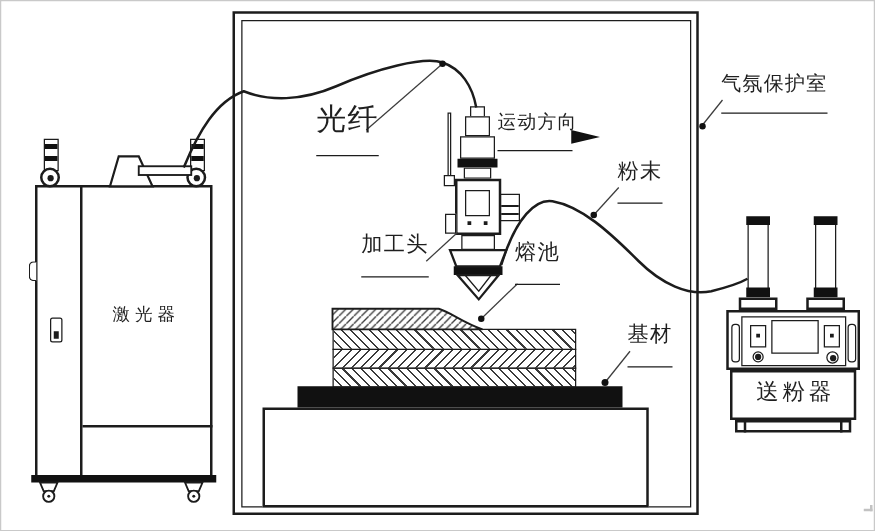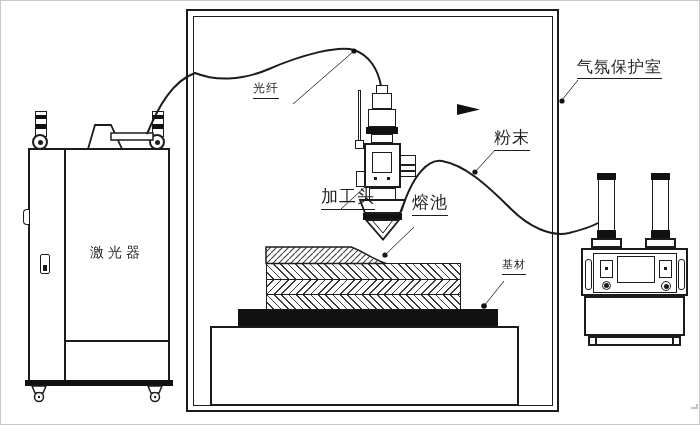--- a/index.html
+++ b/index.html
@@ -14,21 +14,21 @@
     box-sizing:border-box;border:1px solid #c9c9c9;overflow:hidden;
   }
   .abs{position:absolute;box-sizing:border-box;}
   .b2{border:2px solid var(--ln);background:#fff;}
   .b1{border:1.5px solid var(--ln);background:#fff;}
   .blk{background:var(--blk);}
   .lbl{
     position:absolute;color:var(--txt);white-space:nowrap;line-height:1.15;
     z-index:6;letter-spacing:1px;
   }
-  .und{border-bottom:1.5px solid var(--ln);padding-bottom:2px;text-align:center;}
+  .und{border-bottom:1.5px solid var(--ln);padding-bottom:14px;text-align:center;}
   .hA{ 
     background:repeating-linear-gradient(135deg,#ffffff 0px,#ffffff 4px,#3a3a3a 4px,#3a3a3a 5.2px);
   }
   .hB{ 
     background:repeating-linear-gradient(45deg,#ffffff 0px,#ffffff 4px,#3a3a3a 4px,#3a3a3a 5.2px);
   }
   .ring{border:2px solid var(--ln);border-radius:50%;background:#fff;}
   .ring:after{content:"";position:absolute;left:50%;top:50%;width:5px;height:5px;margin:-2.5px 0 0 -2.5px;border-radius:50%;background:var(--ln);}
   .tower{
     border:1.5px solid var(--ln);
@@ -97,20 +97,21 @@
   <div class="abs ring" style="left:601px;top:280px;width:9px;height:9px;border-width:1.5px;"></div>
   <div class="abs b1" style="left:658px;top:259px;width:13px;height:18px;"></div>
   <div class="dot3" style="left:663px;top:266px;"></div>
   <div class="abs ring" style="left:660px;top:280px;width:10px;height:10px;border-width:1.5px;"></div>
   <div class="abs b1" style="left:584px;top:258px;width:7px;height:31px;border-radius:3px;"></div>
   <div class="abs b1" style="left:677px;top:258px;width:7px;height:31px;border-radius:3px;"></div>
   <div class="abs b2" style="left:583px;top:295px;width:101px;height:40px;"></div>
   <div class="abs b2" style="left:587px;top:335px;width:93px;height:10px;"></div>
   <div class="abs" style="left:594px;top:335px;width:2px;height:10px;background:var(--ln);"></div>
   <div class="abs" style="left:671px;top:335px;width:2px;height:10px;background:var(--ln);"></div>
+  <div class="abs lbl" style="left:604px;top:303px;font-size:18px;letter-spacing:3px;">送粉器</div>
 
   <svg class="overlay" width="700" height="425" viewBox="0 0 700 425">
     <defs>
       <pattern id="hatchF" width="6" height="6" patternUnits="userSpaceOnUse">
         <rect width="6" height="6" fill="#ffffff"></rect>
         <path d="M-1,7 L7,-1" stroke="#3a3a3a" stroke-width="1.1"></path>
       </pattern>
     </defs>
 
     <path d="M265,246 L350,246 C360,249 369,257 385,262.5 L265,262.5 Z" fill="url(#hatchF)" stroke="#1c1c1c" stroke-width="1.5"></path>
@@ -147,21 +148,22 @@
       <line x1="503" y1="280" x2="483" y2="305"></line>
       <line x1="577" y1="79" x2="561" y2="99"></line>
     </g>
     <circle cx="353" cy="50" r="2.6" fill="#111111"></circle>
     <circle cx="384" cy="254" r="2.6" fill="#111111"></circle>
     <circle cx="474" cy="171" r="2.6" fill="#111111"></circle>
     <circle cx="483" cy="305" r="2.8" fill="#111111"></circle>
     <circle cx="561" cy="100" r="2.6" fill="#111111"></circle>
   </svg>
 
-  <div class="lbl und" style="left:252px;top:81px;font-size:12px;">光纤</div>
+  <div class="lbl und" style="left:252px;top:81px;font-size:24px;">光纤</div>
+  <div class="lbl und" style="left:397px;top:88px;font-size:15px;width:60px;">运动方向</div>
   <div class="lbl und" style="left:576px;top:57px;font-size:16px;">气氛保护室</div>
   <div class="lbl und" style="left:493px;top:127px;font-size:17px;">粉末</div>
-  <div class="lbl und" style="left:288px;top:186px;font-size:17px;margin-left:32px;">加工头</div>
+  <div class="lbl und" style="left:288px;top:186px;font-size:17px;">加工头</div>
   <div class="lbl und" style="left:411px;top:192px;font-size:17px;">熔池</div>
-  <div class="lbl und" style="left:501px;top:258px;font-size:11px;">基材</div>
+  <div class="lbl und" style="left:501px;top:258px;font-size:17px;">基材</div>
 
   <div class="abs" style="left:690px;top:403px;width:7px;height:5px;border-bottom:2px solid #9a9a9a;border-right:2px solid #9a9a9a;opacity:.6;"></div>
 </div>
 
 </body></html>

